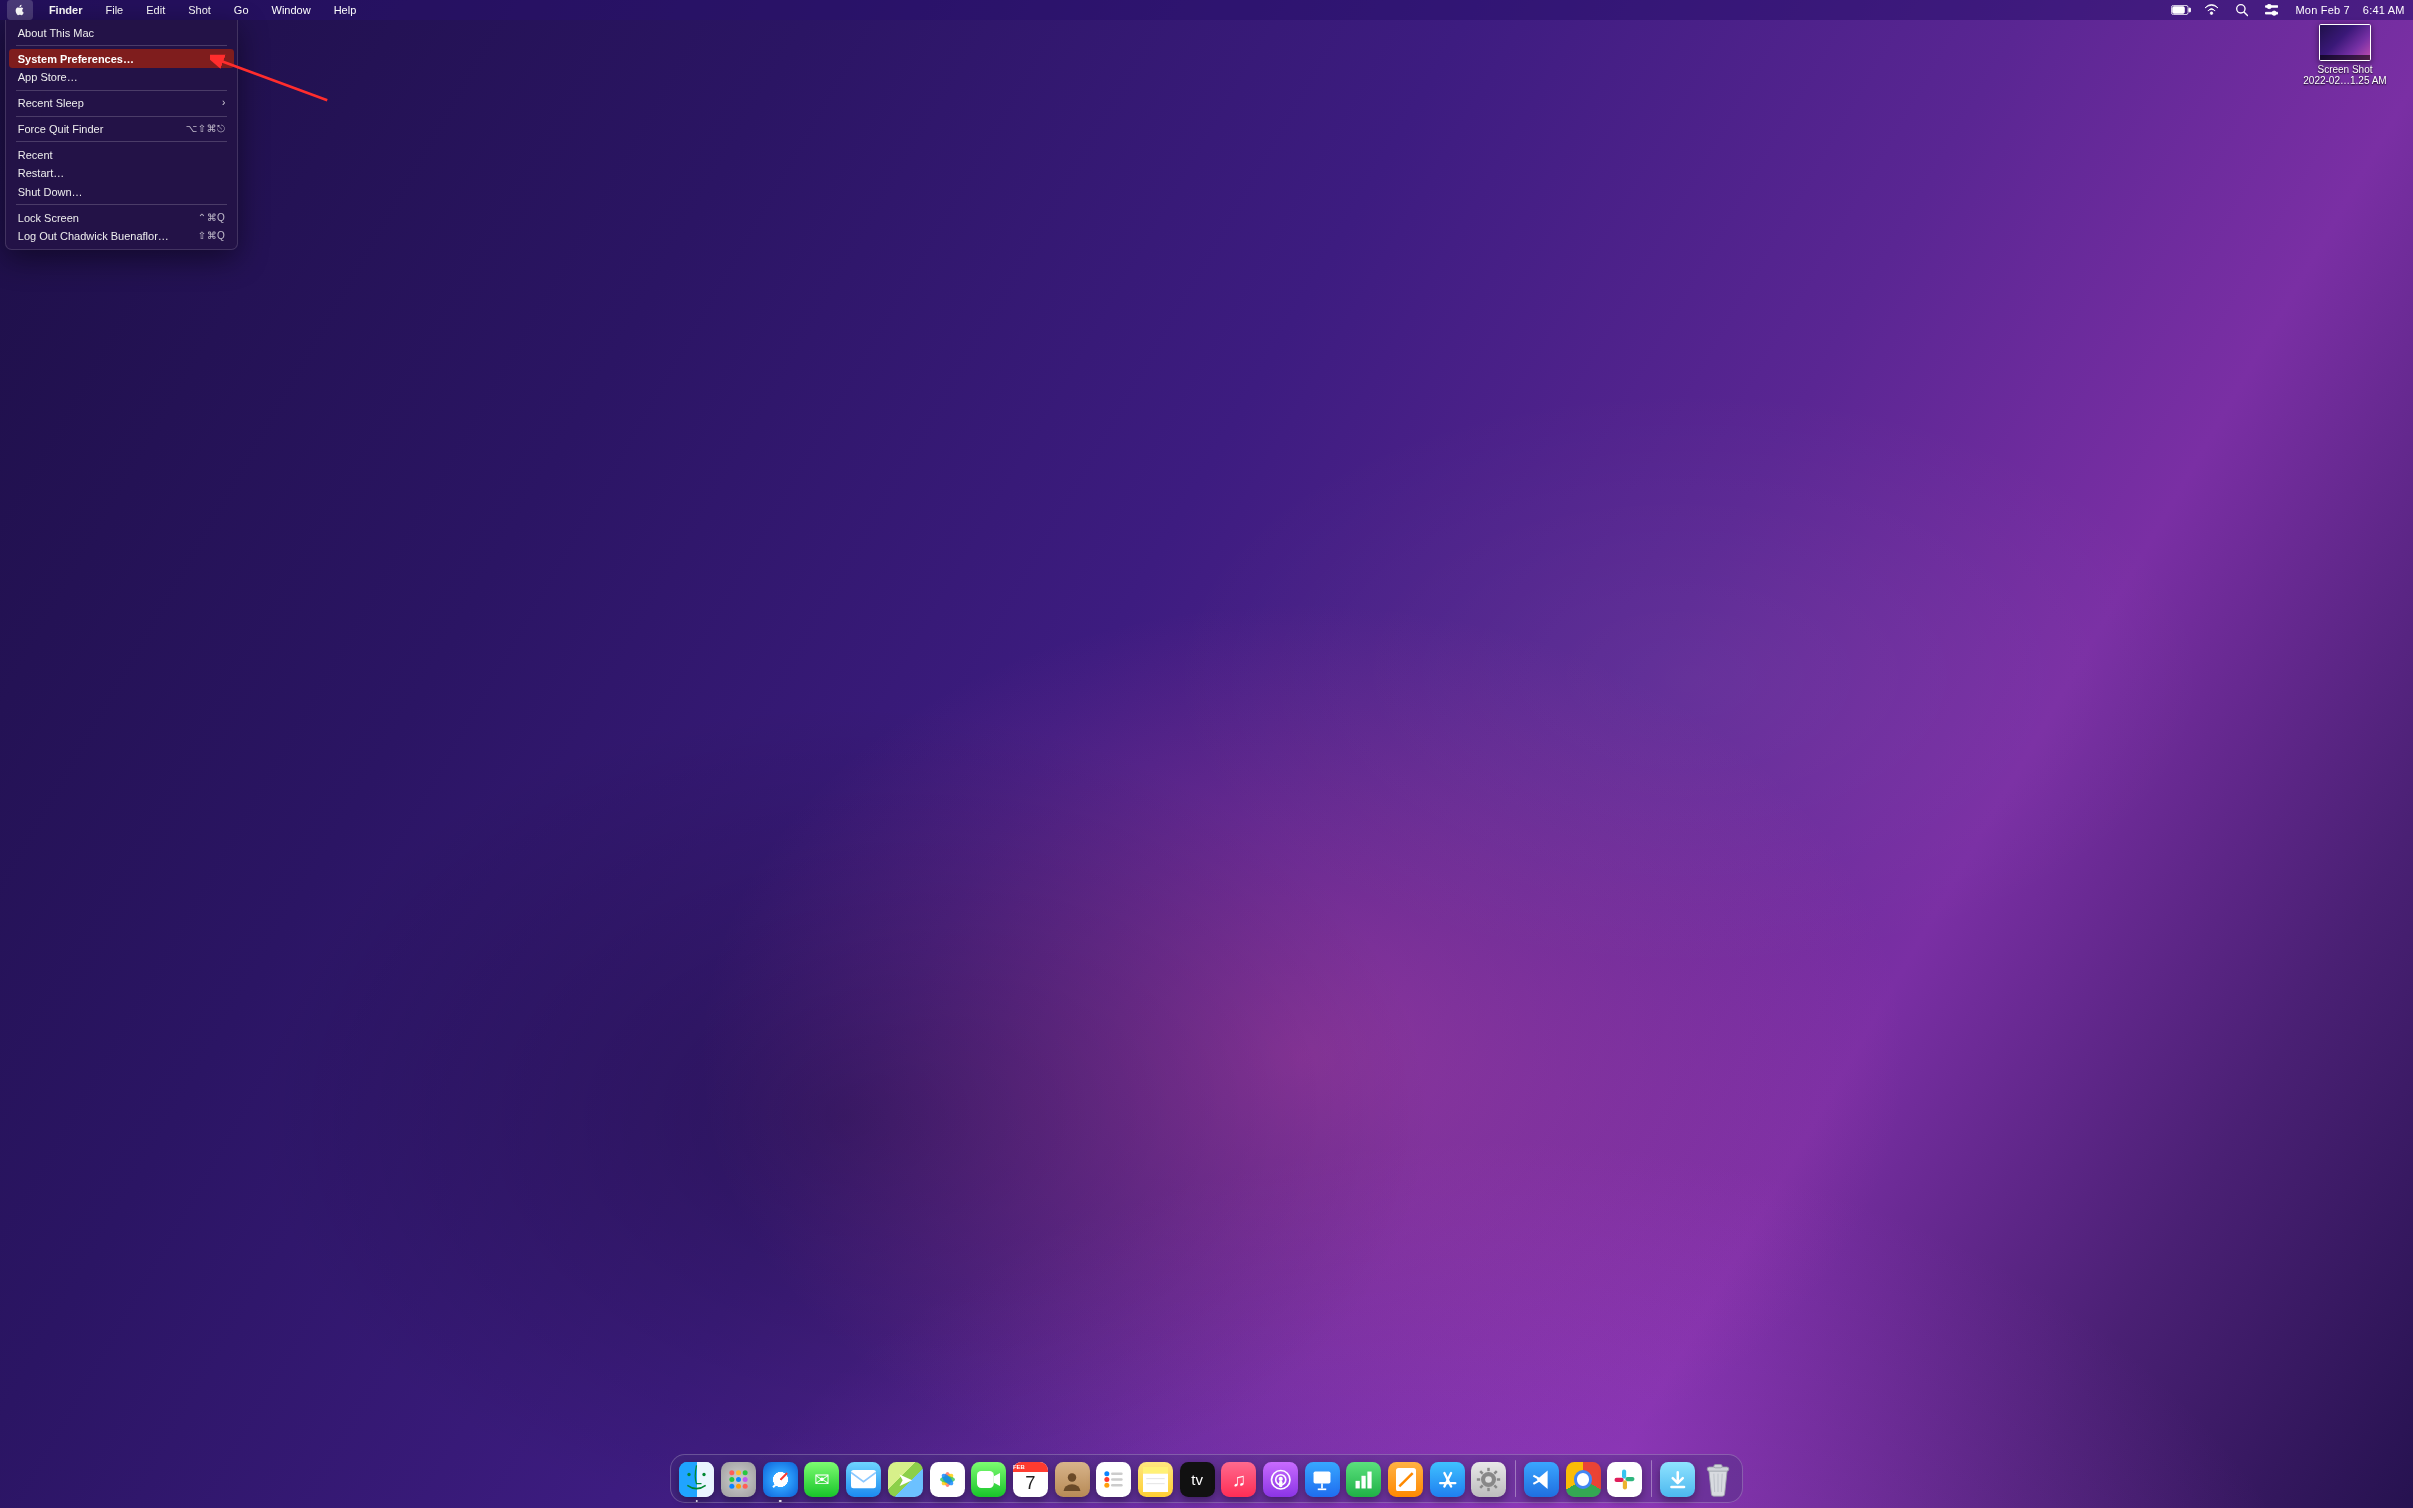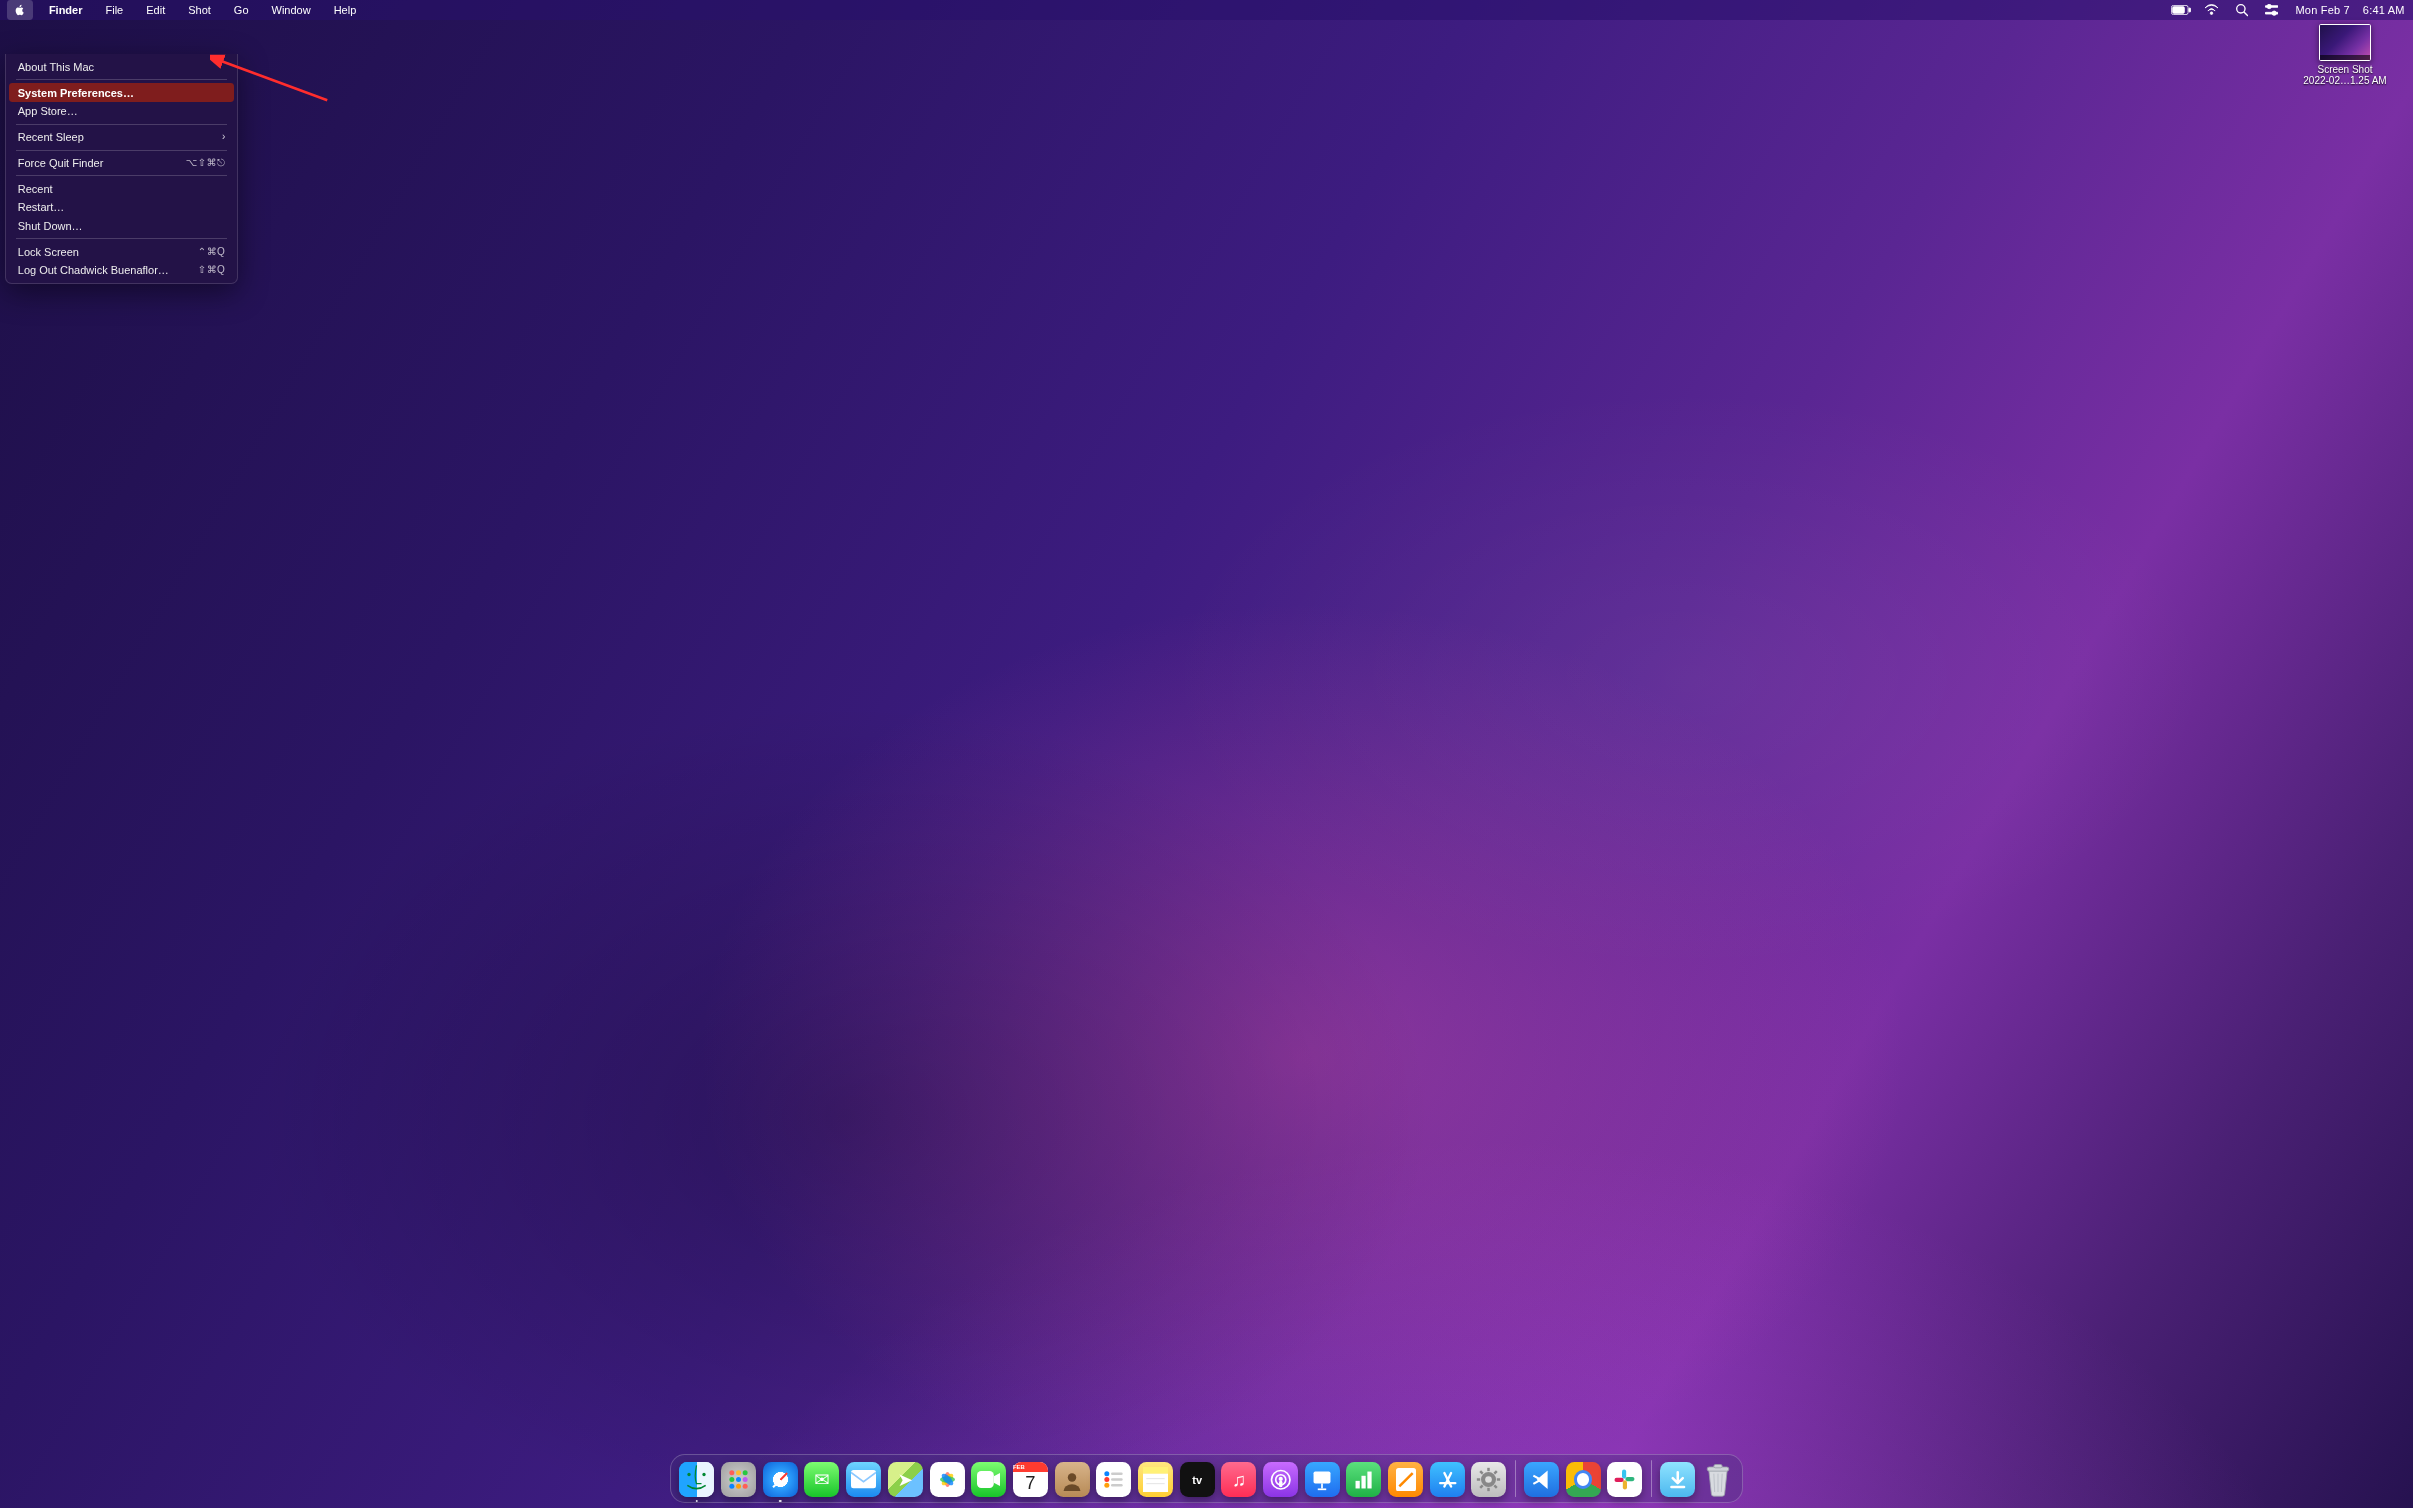--- a/index.html
+++ b/index.html
@@ -40,21 +40,20 @@
   
   .menu {
     position: absolute; top: 20px; left: 5px; width: 233px;
     background: rgba(36, 18, 71, 0.92);
     border: 0.4px solid rgba(255,255,255,0.14);
     border-top: none;
     border-radius: 0 0 6.7px 6.7px;
     box-shadow: 0 8.4px 30px rgba(0,0,0,0.45);
     padding: 3.4px; color: #eee; font-size: 11px;
     backdrop-filter: blur(17px);
-    margin-top: 34px;
   }
   .mi { display: flex; align-items: center; justify-content: space-between; height: 18.4px; padding: 0 8.4px; border-radius: 3.4px; }
   .mi.selected { background: #7f1d1d; color: #fff; font-weight: bold; }
   .mi .sc { font-size: 10px; color: rgba(255,255,255,0.7); letter-spacing: 0.4px; }
   .mi .chev { font-size: 10px; color: rgba(255,255,255,0.8); }
   .sep { height: 0.8px; margin: 3.4px 6.7px; background: rgba(255,255,255,0.18); }
 
   
   .arrow { position: absolute; top: 50px; left: 210px; pointer-events: none; }
 
@@ -309,21 +308,21 @@
     </div>
     <div class="tile t-notes">
       <svg width="25" height="25" viewBox="0 0 30 30">
           <rect width="30" height="8" fill="#fff176"></rect>
           <rect y="8" width="30" height="22" fill="#fff"></rect>
           <line x1="4" y1="14" x2="26" y2="14" stroke="#ddd"></line>
           <line x1="4" y1="20" x2="26" y2="20" stroke="#ddd"></line>
         </svg>
     </div>
     <div class="tile t-tv">
-        <span class="glyph" style="font-size:11px;font-weight:700;">tv</span>
+        <span class="glyph" style="font-size:15px;font-weight:400;">tv</span>
       </div>
     <div class="tile t-music">
         <span class="glyph">♫</span>
       </div>
     <div class="tile t-pod">
       <svg width="23.5" height="23.5" viewBox="0 0 28 28">
           <circle cx="14" cy="14" r="11" fill="none" stroke="#fff" stroke-width="2"></circle>
           <circle cx="14" cy="14" r="6" fill="none" stroke="#fff" stroke-width="2"></circle>
           <circle cx="14" cy="13" r="2.5" fill="#fff"></circle>
           <rect x="12" y="15" width="4" height="8" rx="2" fill="#fff"></rect>

